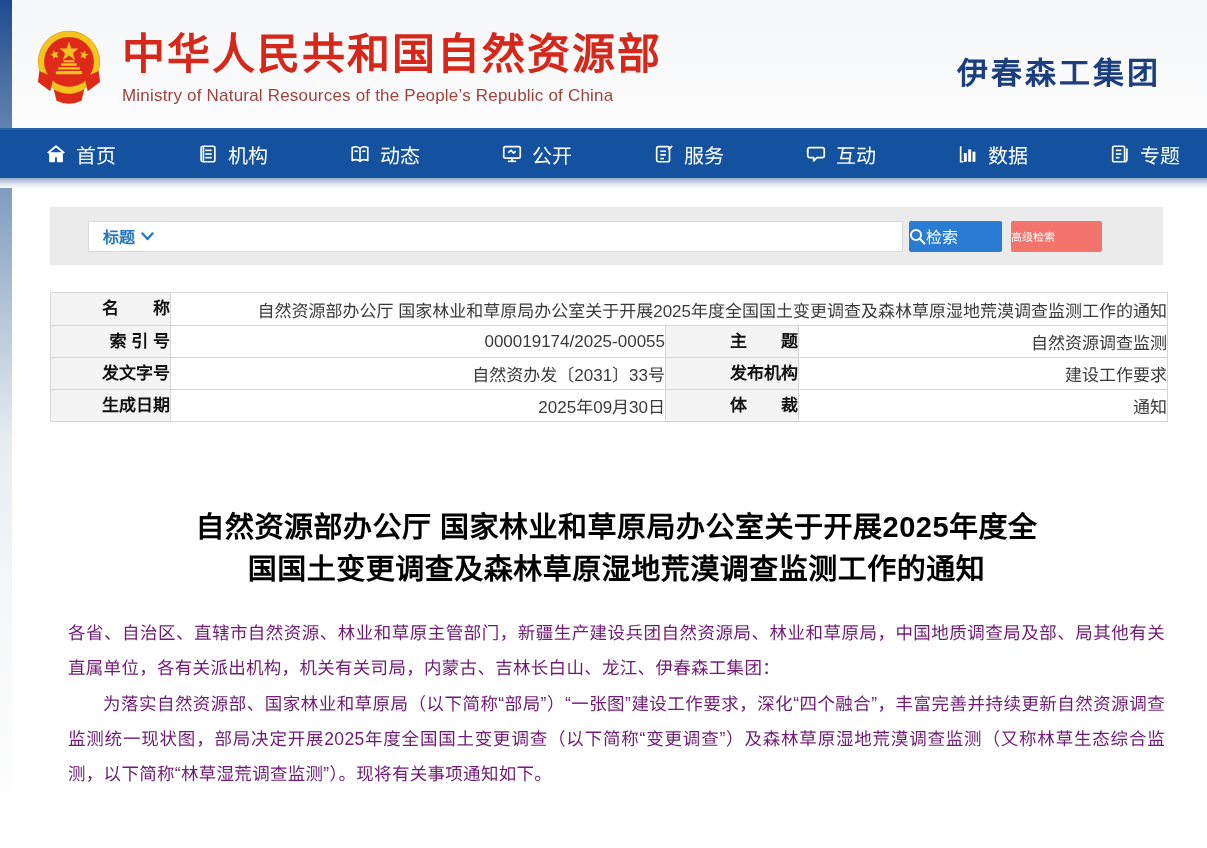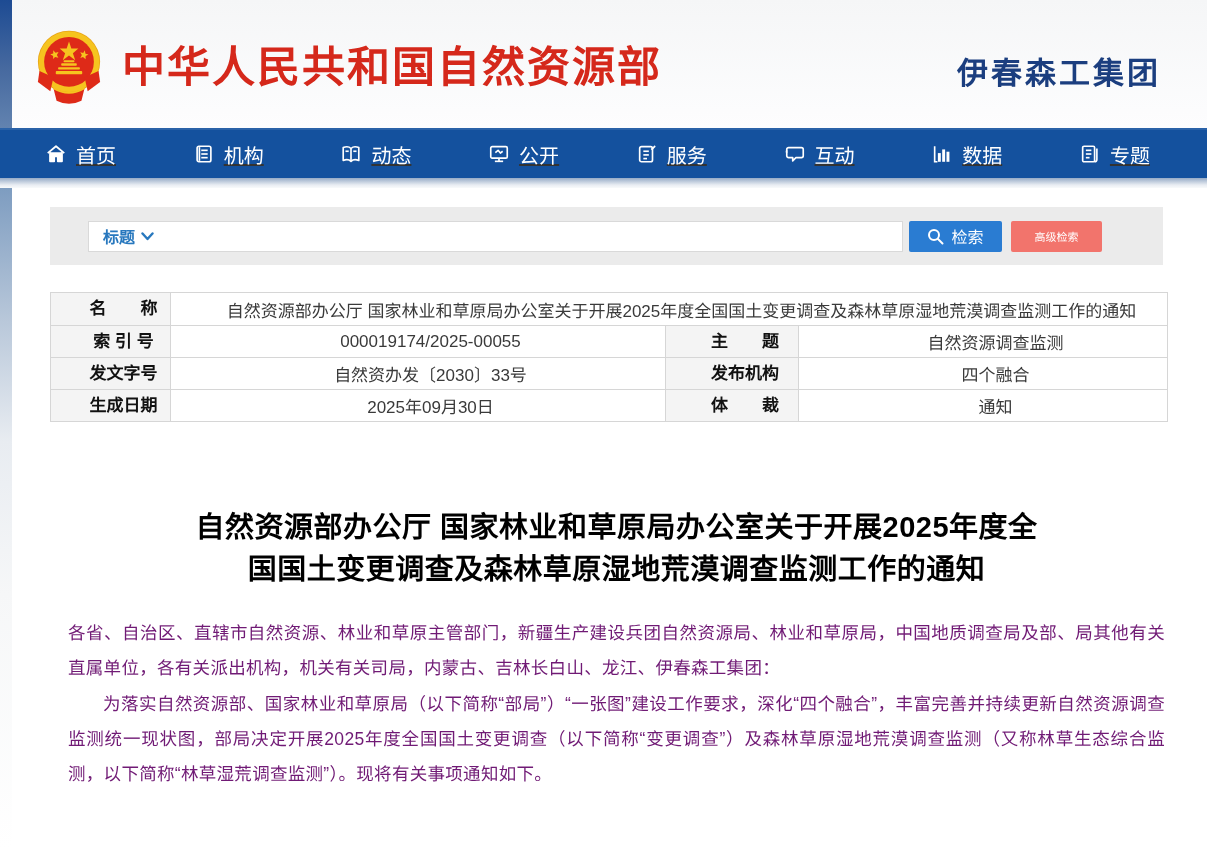--- a/index.html
+++ b/index.html
@@ -55,22 +55,21 @@
     font-size:31px;font-weight:bold;letter-spacing:3px;
     align-self:center;margin-top:4px;
   }
 
   
   .main-nav{
     height:50px;margin-left:-12px;width:1207px;
     background:var(--nav-blue);
     border-top:2px solid #2a62a8;
     display:flex;align-items:center;justify-content:space-between;
-    padding:0 57px 0 45px;
-    text-decoration:underline;
+    padding:0 27px 0 45px;
   }
   .nav-item{
     display:flex;align-items:center;gap:9px;
     color:#fff;font-size:20px;cursor:pointer;white-space:nowrap;
   }
   .nav-icon{width:22px;height:22px;display:block;}
   .nav-shadow{
     height:10px;margin-left:-12px;width:1207px;
     background:linear-gradient(to bottom,#96abc6,#e9edf3 70%,#f8fafb);
   }
@@ -89,35 +88,35 @@
   .field-selector{
     display:flex;align-items:center;gap:6px;
     color:var(--link-blue);font-size:16px;font-weight:bold;
     padding:0 10px 0 14px;cursor:pointer;white-space:nowrap;
   }
   .search-input{
     border:none;outline:none;height:27px;flex:1;font-size:15px;background:transparent;
   }
   .btn{
     height:31px;border:none;color:#fff;font-size:16px;cursor:pointer;
-    display:flex;align-items:center;justify-content:center;gap:7px;
+    display:flex;align-items:center;justify-content:flex-start;
     border-radius:2px;
   }
   .btn-search{width:93px;background:var(--btn-blue);margin-left:6px;}
   .btn-advanced{width:91px;background:var(--btn-coral);margin-left:9px;font-size:11px;}
 
   
   .meta-table{
     margin:27px 28px 0 38px;width:1117px;
     border-collapse:collapse;table-layout:fixed;
     font-size:17px;
   }
   .meta-table td,.meta-table th{
     border:1px solid var(--border-gray);
-    vertical-align:middle;text-align:center;
+    vertical-align:middle;text-align:right;
   }
   .meta-table th{
     background:var(--label-bg);color:#111;font-weight:bold;
     padding-left:26px;line-height:28px;
   }
   .meta-table td{color:#3a3a3a;padding-left:25px;}
   .col-l1{width:120px;} .col-v1{width:495px;} .col-l2{width:133px;} .col-v2{width:369px;}
   .row-std{height:32px;} .row-name{height:33px;} .row-last{height:61px;}
   .label-narrow{width:96px;}
 
@@ -156,20 +155,21 @@
         <rect x="36" y="53" width="28" height="3" rx="1" fill="#F6C41F"></rect>
         <rect x="33" y="58" width="34" height="4" rx="1" fill="#F6C41F"></rect>
         <rect x="43" y="44" width="14" height="2.5" rx="1" fill="#F6C41F"></rect>
         <path d="M12 58 L30 66 L26 84 L10 72 Z" fill="#DE2A18"></path>
         <path d="M88 58 L70 66 L74 84 L90 72 Z" fill="#DE2A18"></path>
         <path d="M30 80 Q50 92 70 80 L66 96 Q50 104 34 96 Z" fill="#DE2A18"></path>
         <path d="M30 80 Q50 92 70 80" fill="none" stroke="#F6C41F" stroke-width="2"></path>
       </svg>
       <div class="title-wrap">
         <div class="site-title">中华人民共和国自然资源部</div>
+        <div class="site-subtitle">Ministry of Natural Resources of the People’s Republic of China</div>
       </div>
     </div>
     <div class="section-title">伊春森工集团</div>
   </header>
 
   <nav class="main-nav">
     <div class="nav-item">
       <svg class="nav-icon" viewBox="0 0 24 24" fill="none" stroke="#fff" stroke-width="2" stroke-linejoin="round">
           <path d="M3 11 L12 3.5 L21 11"></path>
           <path d="M5.5 10 V20 H10 V14.5 H14 V20 H18.5 V10" fill="#fff"></path>
@@ -278,23 +278,23 @@
       <td colspan="3">自然资源部办公厅 国家林业和草原局办公室关于开展2025年度全国国土变更调查及森林草原湿地荒漠调查监测工作的通知</td>
     </tr>
     <tr class="row-std">
       <th>索 引 号</th>
       <td>000019174/2025-00055</td>
       <th>主　　题</th>
       <td>自然资源调查监测</td>
     </tr>
     <tr class="row-std">
       <th>发文字号</th>
-      <td>自然资办发〔2030〕33号</td>
+      <td>自然资办发〔2031〕33号</td>
       <th>发布机构</th>
-      <td>四个融合</td>
+      <td>建设工作要求</td>
     </tr>
     <tr class="row-std">
       <th>生成日期</th>
       <td>2025年09月30日</td>
       <th>体　　裁</th>
       <td>通知</td>
     </tr>
   </tbody>
     </table>
 

